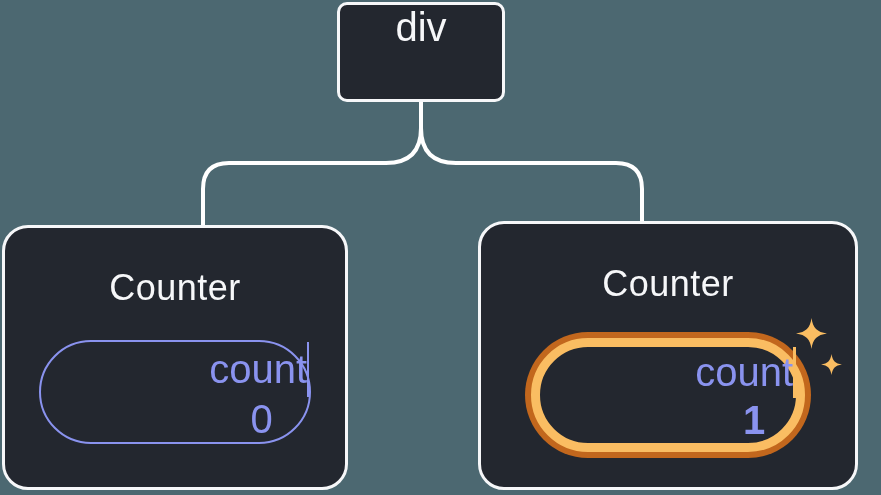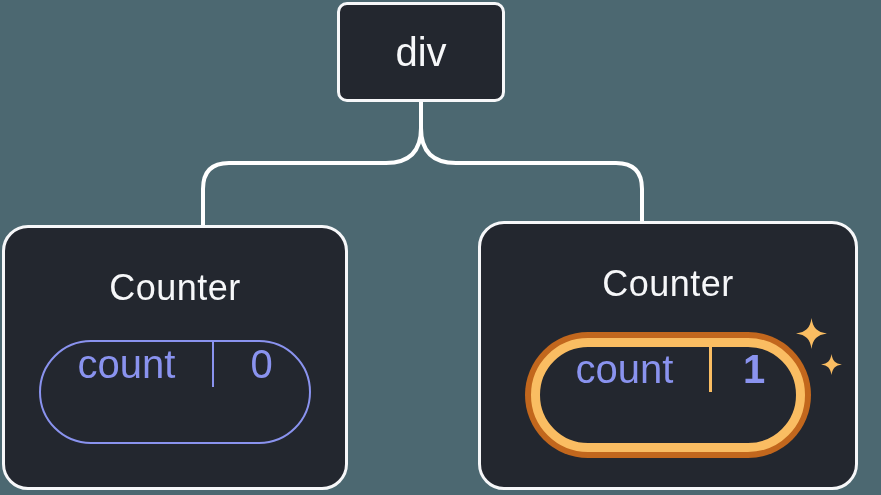--- a/index.html
+++ b/index.html
@@ -32,21 +32,20 @@
     box-sizing: border-box;
     background: #23272f;
     border: 3px solid #f6f7f9;
     color: #f6f7f9;
   }
   .root-node {
     left: 337px; top: 2px;
     width: 168px; height: 100px;
     border-radius: 10px;
     display: flex;
-    align-items: center;
     justify-content: center;
     font-size: 40px;
   }
   .counter-node {
     border-radius: 26px;
     display: flex;
     flex-direction: column;
     align-items: center;
     padding-top: 42px;
   }
@@ -55,24 +54,25 @@
   .node-title {
     font-size: 36px;
     line-height: 1;
     letter-spacing: 0.5px;
     color: #f6f7f9;
     margin-bottom: 34px;
   }
   .pill {
     box-sizing: border-box;
     display: flex;
-    align-items: flex-start;
+    align-items: flex-end;
     font-size: 40px;
     color: #8a93ef;
     background: #23272f;
+    flex-direction: column;
   }
   .pill-key, .pill-value {
     display: flex;
     align-items: center;
     justify-content: center;
   }
   .pill-plain {
     width: 272px; height: 104px;
     border: 2px solid #8a93ef;
     border-radius: 60px;

